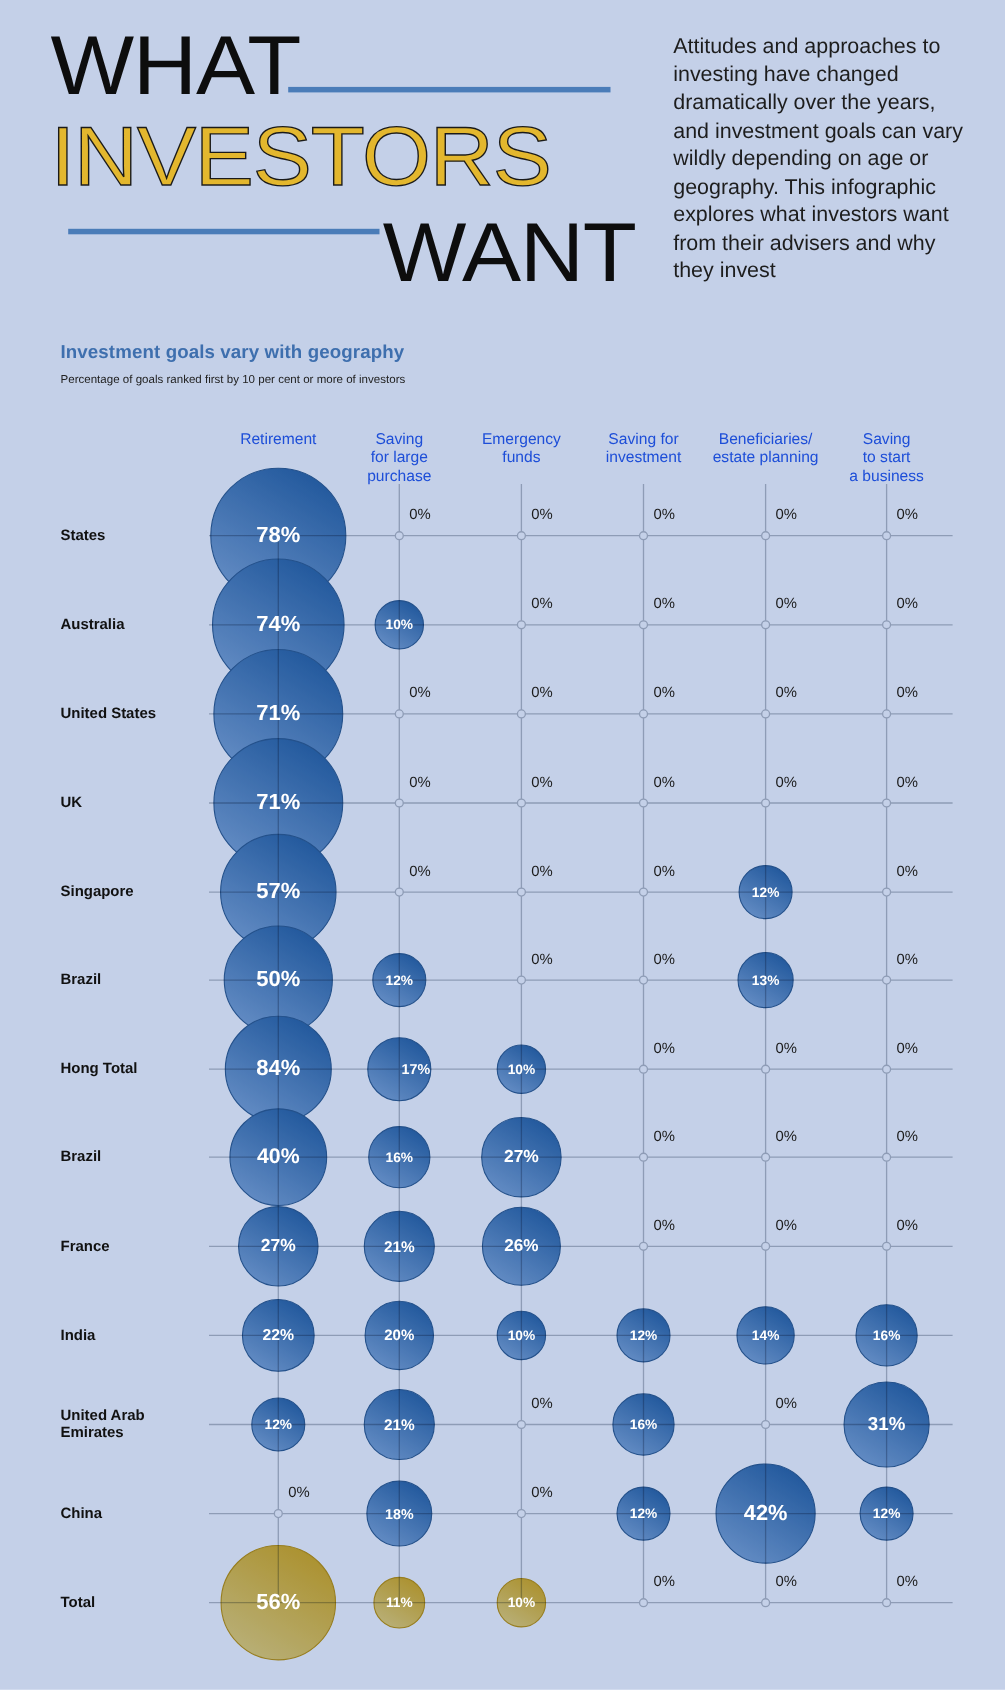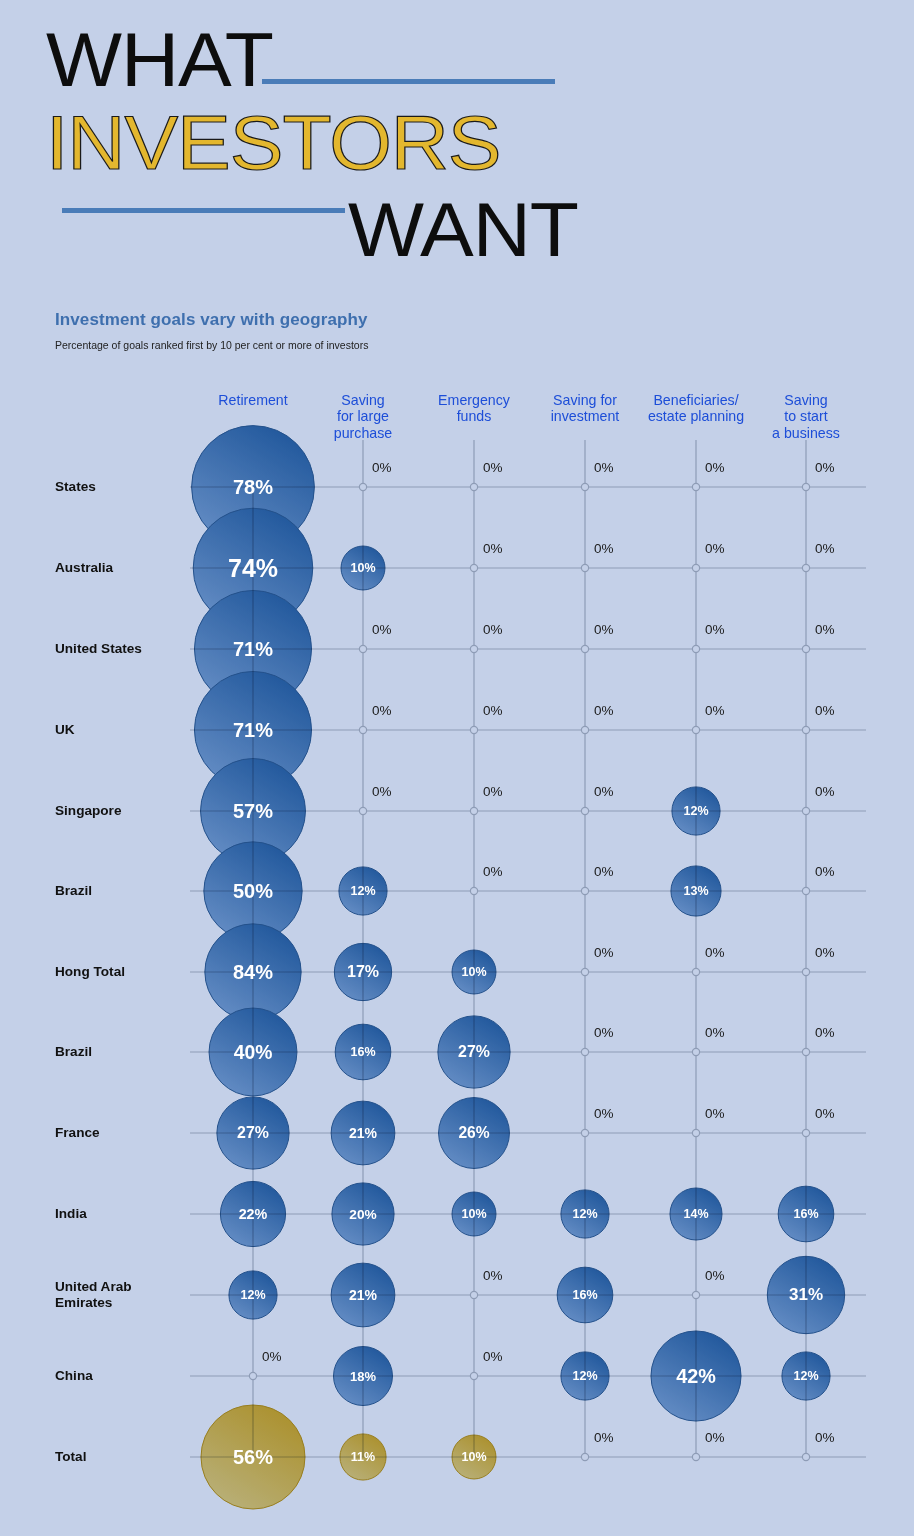--- a/index.html
+++ b/index.html
@@ -66,20 +66,21 @@
 </style>
 </head>
 <body>
 
 <div id="header">
   <div class="title-line" id="title-what">WHAT</div>
   <div class="rule" id="rule-top"></div>
   <div class="title-line" id="title-investors">INVESTORS</div>
   <div class="rule" id="rule-bottom"></div>
   <div class="title-line" id="title-want">WANT</div>
+  <div id="intro">Attitudes and approaches to investing have changed dramatically over the years, and investment goals can vary wildly depending on age or geography. This infographic explores what investors want from their advisers and why they invest</div>
 </div>
 
 <div id="sect-title">Investment goals vary with geography</div>
 <div id="sect-sub">Percentage of goals ranked first by 10 per cent or more of investors</div>
 
 <div id="chart">
     <svg width="914" height="1536">
       <defs>
         <linearGradient id="gBlue" x1="0%" y1="100%" x2="62%" y2="0%">
           <stop offset="0%" stop-color="#8cb4dd"></stop>
@@ -329,21 +330,21 @@
     </div>
     <div class="rowlabel" style="left: 55px; top: 1457px;">
       <div>Total</div>
     </div>
     <div class="bubble-text" style="font-size: 20px; left: 253px; top: 487px;">78%</div>
     <div class="zero-label" style="left: 372px; top: 460px;">0%</div>
     <div class="zero-label" style="left: 483px; top: 460px;">0%</div>
     <div class="zero-label" style="left: 594px; top: 460px;">0%</div>
     <div class="zero-label" style="left: 705px; top: 460px;">0%</div>
     <div class="zero-label" style="left: 815px; top: 460px;">0%</div>
-    <div class="bubble-text" style="font-size: 25px; left: 253px; top: 568px;">74%</div>
+    <div class="bubble-text" style="font-size: 20px; left: 253px; top: 568px;">74%</div>
     <div class="bubble-text" style="font-size: 12.5px; left: 363px; top: 568px;">10%</div>
     <div class="zero-label" style="left: 483px; top: 541px;">0%</div>
     <div class="zero-label" style="left: 594px; top: 541px;">0%</div>
     <div class="zero-label" style="left: 705px; top: 541px;">0%</div>
     <div class="zero-label" style="left: 815px; top: 541px;">0%</div>
     <div class="bubble-text" style="font-size: 20px; left: 253px; top: 649px;">71%</div>
     <div class="zero-label" style="left: 372px; top: 622px;">0%</div>
     <div class="zero-label" style="left: 483px; top: 622px;">0%</div>
     <div class="zero-label" style="left: 594px; top: 622px;">0%</div>
     <div class="zero-label" style="left: 705px; top: 622px;">0%</div>
@@ -360,21 +361,21 @@
     <div class="zero-label" style="left: 594px; top: 784px;">0%</div>
     <div class="bubble-text" style="font-size: 12.5px; left: 696px; top: 811px;">12%</div>
     <div class="zero-label" style="left: 815px; top: 784px;">0%</div>
     <div class="bubble-text" style="font-size: 20px; left: 253px; top: 891px;">50%</div>
     <div class="bubble-text" style="font-size: 12.5px; left: 363px; top: 891px;">12%</div>
     <div class="zero-label" style="left: 483px; top: 864px;">0%</div>
     <div class="zero-label" style="left: 594px; top: 864px;">0%</div>
     <div class="bubble-text" style="font-size: 12.5px; left: 696px; top: 891px;">13%</div>
     <div class="zero-label" style="left: 815px; top: 864px;">0%</div>
     <div class="bubble-text" style="font-size: 20px; left: 253px; top: 972px;">84%</div>
-    <div class="bubble-text" style="font-size: 16px; left: 363px; top: 972px;">17%</div>
+    <div class="bubble-text" style="font-size: 13px; left: 378px; top: 972px;">17%</div>
     <div class="bubble-text" style="font-size: 12.5px; left: 474px; top: 972px;">10%</div>
     <div class="zero-label" style="left: 594px; top: 945px;">0%</div>
     <div class="zero-label" style="left: 705px; top: 945px;">0%</div>
     <div class="zero-label" style="left: 815px; top: 945px;">0%</div>
     <div class="bubble-text" style="font-size: 19.3405px; left: 253px; top: 1052px;">40%</div>
     <div class="bubble-text" style="font-size: 12.5px; left: 363px; top: 1052px;">16%</div>
     <div class="bubble-text" style="font-size: 15.8898px; left: 474px; top: 1052px;">27%</div>
     <div class="zero-label" style="left: 594px; top: 1025px;">0%</div>
     <div class="zero-label" style="left: 705px; top: 1025px;">0%</div>
     <div class="zero-label" style="left: 815px; top: 1025px;">0%</div>

